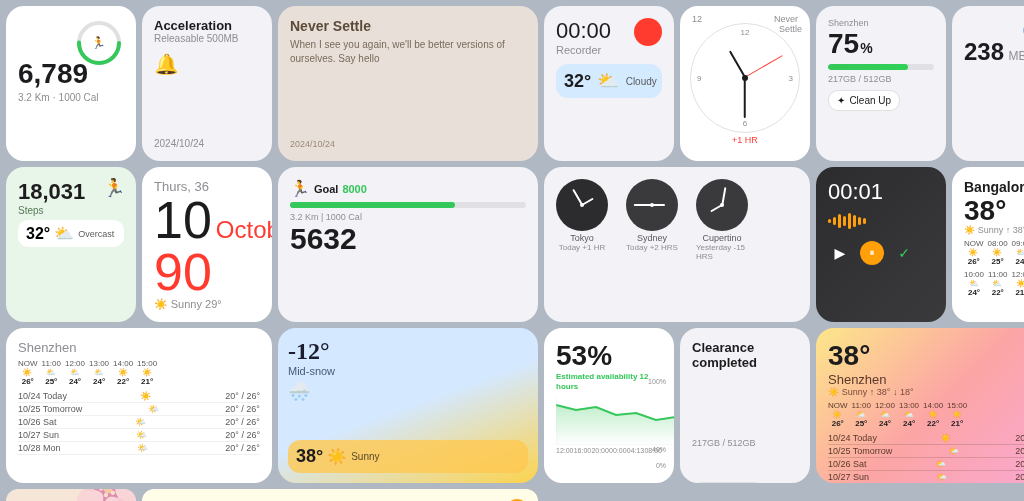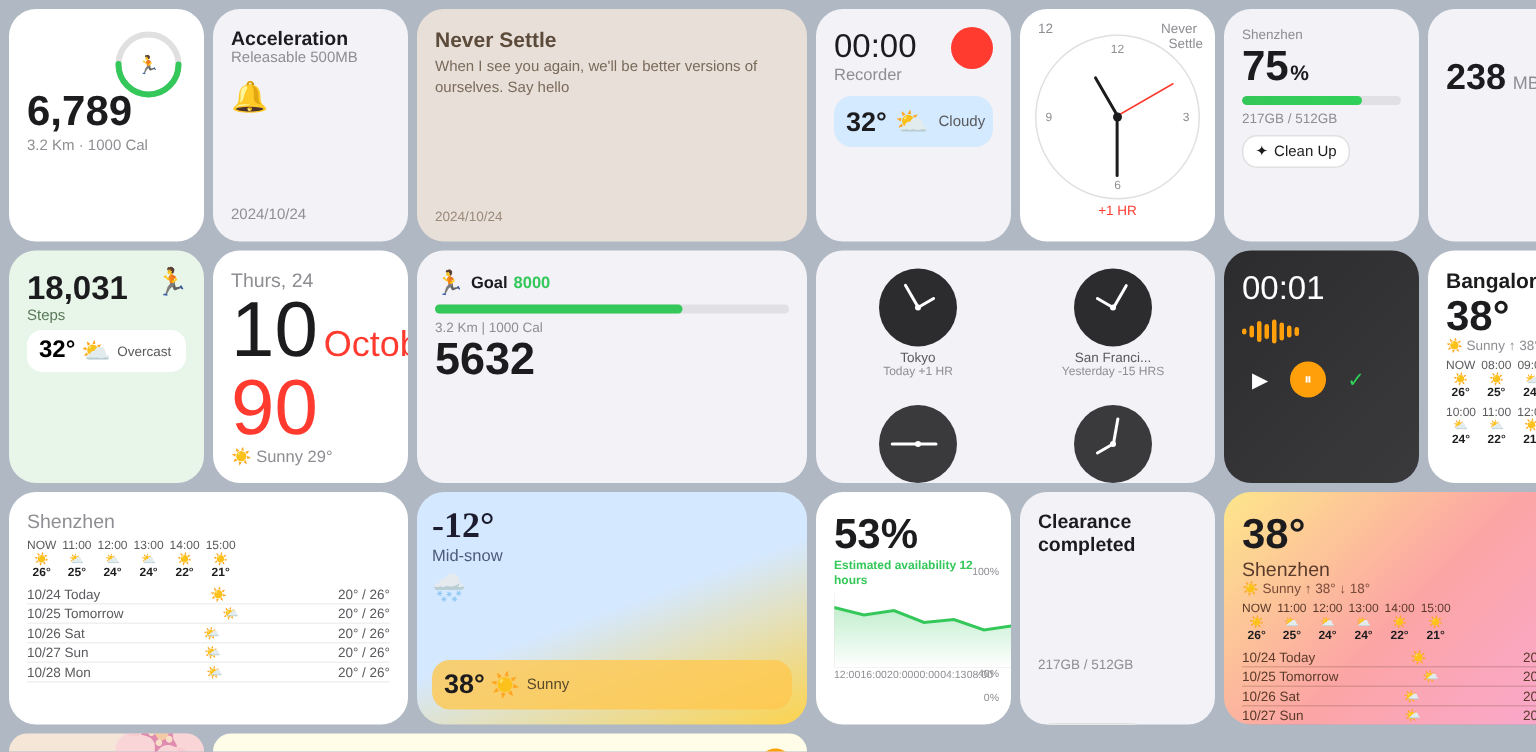--- a/index.html
+++ b/index.html
@@ -79,21 +79,21 @@
     .cal-month { font-size: 24px; font-weight: 300; color: #ff3b30; display: inline; }
     .cal-weather { font-size: 11px; color: #8e8e93; margin-top: auto; }
 
     
     .fitness-widget { background: #f2f2f7; }
     .fitness-icon { font-size: 16px; color: #34c759; }
     .fitness-progress { height: 6px; background: #e0e0e5; border-radius: 3px; margin: 4px 0; }
     .fitness-progress-fill { height: 100%; border-radius: 3px; background: #34c759; }
     .fitness-stat { font-size: 9px; color: #8e8e93; }
     .fitness-steps { font-size: 30px; font-weight: 700; color: #1c1c1e; }
-    .clock-grid { display: grid; grid-template-columns: 1fr 1fr; gap: 18px; }
+    .clock-grid { display: grid; grid-template-columns: 1fr 1fr 1fr 1fr; gap: 18px; }
     .clock-item { display: flex; flex-direction: column; align-items: center; }
     .mini-clock { width: 52px; height: 52px; border-radius: 50%; background: #2c2c2e; position: relative; }
     .clock-city { font-size: 9px; color: #5a5a5e; margin-top: 2px; text-align: center; }
     .clock-time-diff { font-size: 8px; color: #8e8e93; }
 
     
     .podcast-widget { background: linear-gradient(135deg, #2c2c2e, #3a3a3c); color: white; }
     .podcast-time { font-size: 22px; font-weight: 300; color: white; }
     .podcast-waveform { display: flex; align-items: center; gap: 2px; margin: 6px 0; height: 20px; }
     .podcast-waveform span { background: #ff9f0a; border-radius: 2px; width: 3px; }
@@ -220,21 +220,21 @@
     <div class="steps-val">18,031</div>
     <div class="steps-label">Steps</div>
     <div class="steps-weather">
       <span class="temp">32°</span>
       <span>⛅</span>
       <span style="font-size:9px;color:#5a5a5e;">Overcast</span>
     </div>
   </div>
 
   <div class="widget calendar-widget">
-    <div class="cal-date">Thurs, 24</div>
+    <div class="cal-date">Thurs, 36</div>
     <div style="display:flex;align-items:baseline;gap:4px;line-height:1;">
       <span class="cal-day">10</span>
       <span class="cal-month">October</span>
     </div>
     <div class="cal-day" style="color:#ff3b30;font-size:52px;font-weight:200;line-height:1;">90</div>
     <div class="cal-weather">
       <span>☀️</span>
       <span>Sunny</span>
       <span>29°</span>
     </div>
@@ -256,29 +256,20 @@
   <div class="widget span2" style="background:#f2f2f7;">
     <div class="clock-grid">
       <div class="clock-item">
         <div class="mini-clock" style="position:relative;overflow:hidden;">
           <div class="hand hour-hand" style="left:50%;transform:translateX(-50%) rotate(60deg);height:25%;background:white;"></div>
           <div class="hand min-hand" style="left:50%;transform:translateX(-50%) rotate(-30deg);height:35%;background:white;"></div>
           <div class="center-dot" style="background:white;width:4px;height:4px;"></div>
         </div>
         <div class="clock-city">Tokyo</div>
         <div class="clock-time-diff">Today +1 HR</div>
-      </div>
-      <div class="clock-item">
-        <div class="mini-clock" style="position:relative;overflow:hidden;">
-          <div class="hand hour-hand" style="left:50%;transform:translateX(-50%) rotate(-60deg);height:25%;background:white;"></div>
-          <div class="hand min-hand" style="left:50%;transform:translateX(-50%) rotate(30deg);height:35%;background:white;"></div>
-          <div class="center-dot" style="background:white;width:4px;height:4px;"></div>
-        </div>
-        <div class="clock-city">San Franci...</div>
-        <div class="clock-time-diff">Yesterday -15 HRS</div>
       </div>
       <div class="clock-item">
         <div class="mini-clock" style="position:relative;overflow:hidden;background:#3a3a3c;">
           <div class="hand hour-hand" style="left:50%;transform:translateX(-50%) rotate(90deg);height:25%;background:white;"></div>
           <div class="hand min-hand" style="left:50%;transform:translateX(-50%) rotate(-90deg);height:35%;background:white;"></div>
           <div class="center-dot" style="background:white;width:4px;height:4px;"></div>
         </div>
         <div class="clock-city">Sydney</div>
         <div class="clock-time-diff">Today +2 HRS</div>
       </div>

